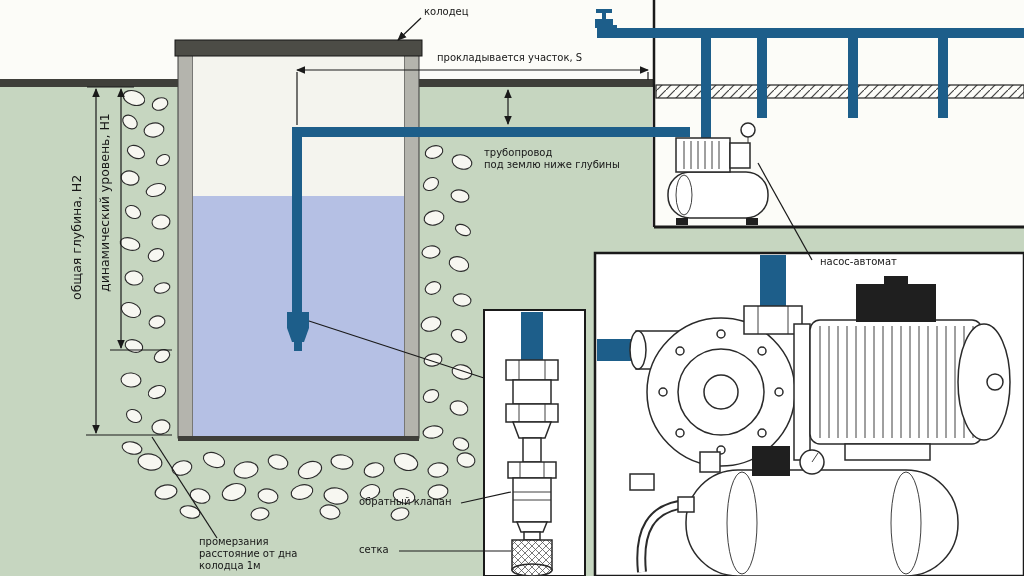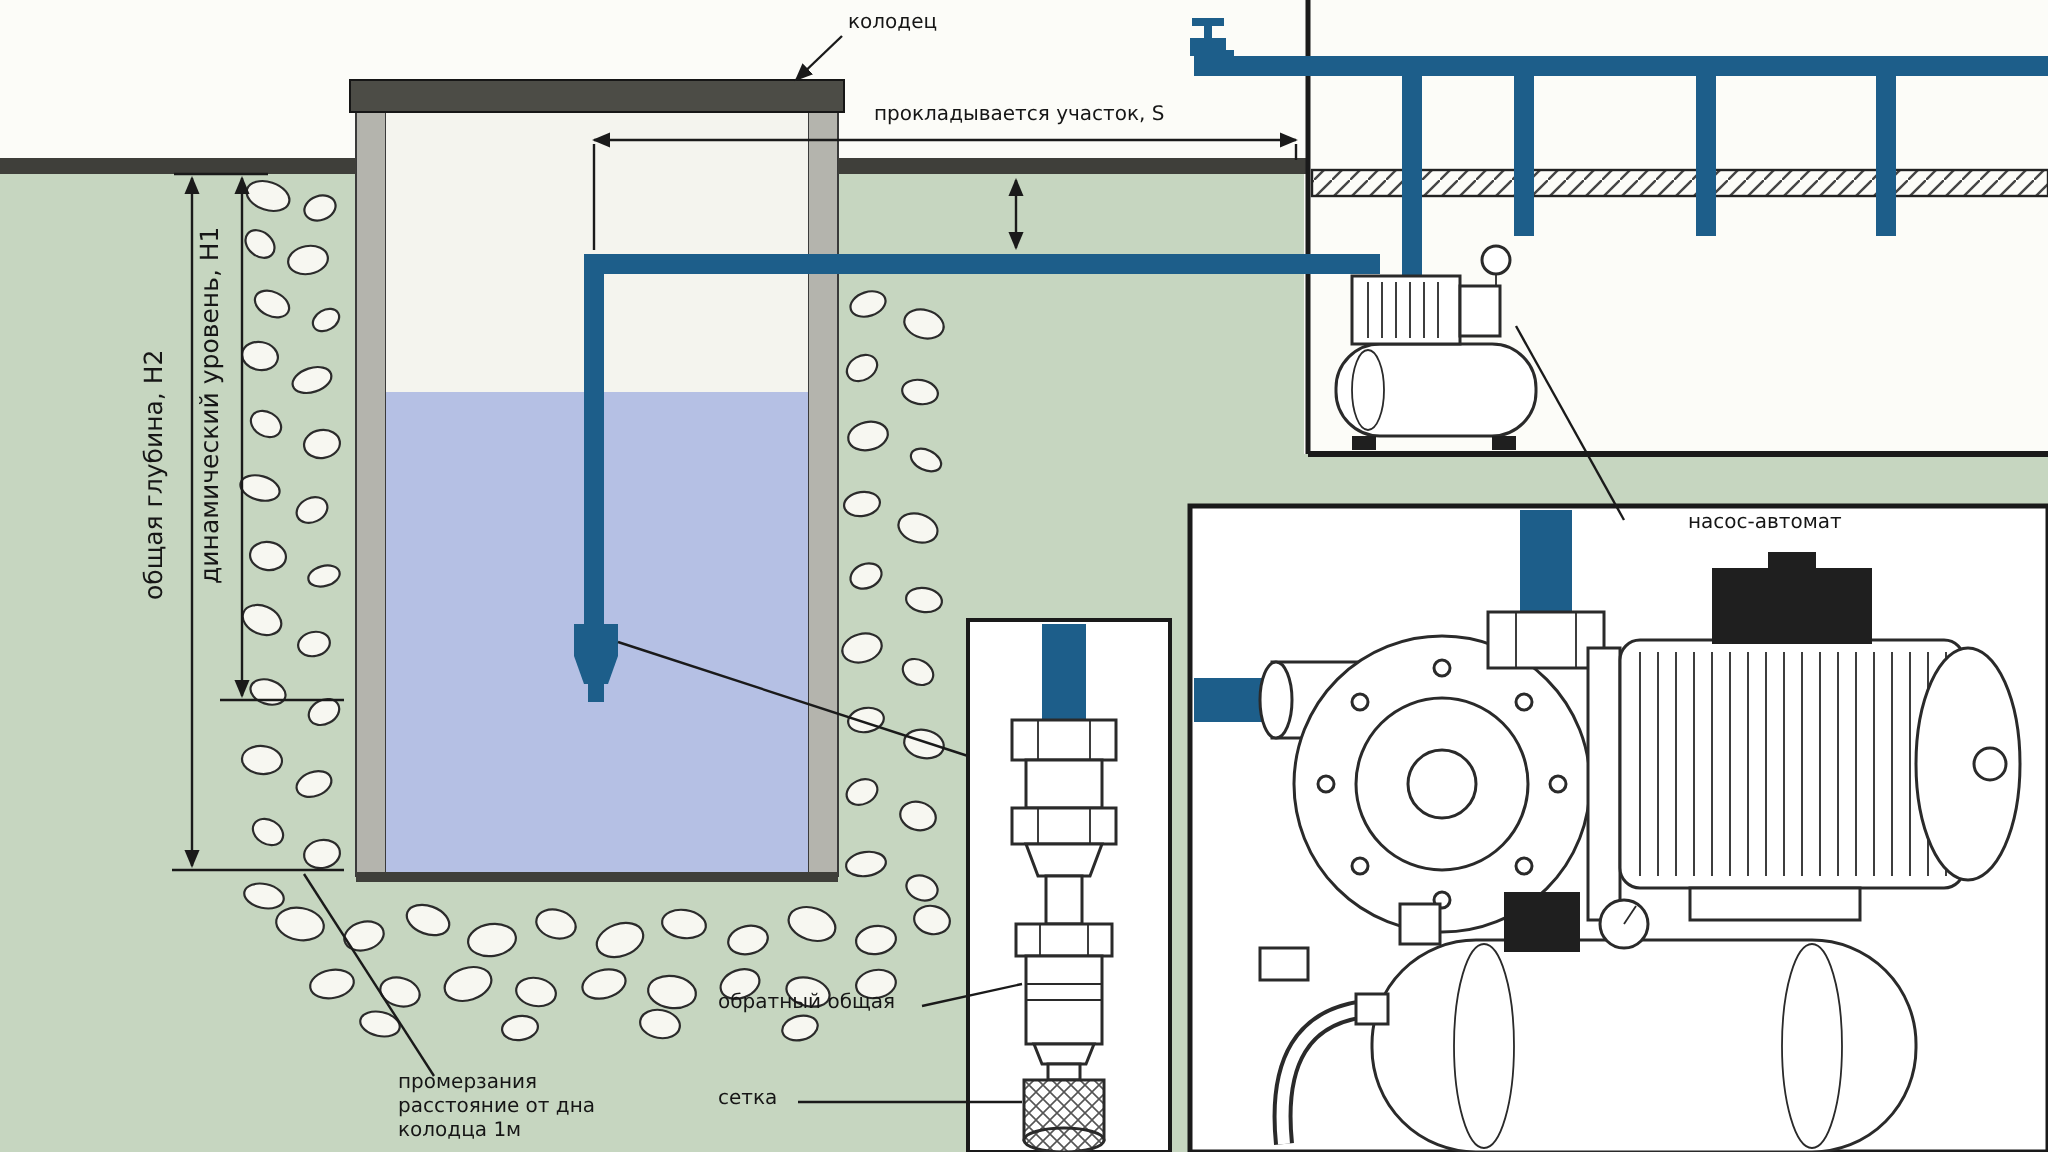--- a/index.html
+++ b/index.html
@@ -244,24 +244,26 @@
     <line class="ln" x1="461" y1="503" x2="511" y2="492"></line>
     <line class="ln" x1="399" y1="551" x2="511" y2="551"></line>
     <line class="ln" x1="152" y1="437" x2="217" y2="538"></line>
   </g>
 </svg>
 
   <div class="lbl" style="left:424px;top:6px">колодец</div>
   <div class="lbl" style="left:437px;top:52px">прокладывается участок, S</div>
 
   <div class="lbl note" style="left:484px;top:147px">
+    <div>трубопровод</div>
+    <div>под землю ниже глубины</div>
   </div>
 
-  <div class="lbl" style="left:844px;top:256px">насос-автомат</div>
-  <div class="lbl" style="left:359px;top:496px">обратный общая</div>
+  <div class="lbl" style="left:820px;top:256px">насос-автомат</div>
+  <div class="lbl" style="left:359px;top:496px">обратный клапан</div>
   <div class="lbl" style="left:359px;top:544px">сетка</div>
 
   <div class="lbl note" style="left:199px;top:536px">
     <div>промерзания</div>
     <div>расстояние от дна</div>
     <div>колодца 1м</div>
   </div>
 
   <div class="lbl rot" style="left:69px;top:300px">общая глубина, H2</div>
   <div class="lbl rot" style="left:97px;top:292px">динамический уровень, H1</div>

